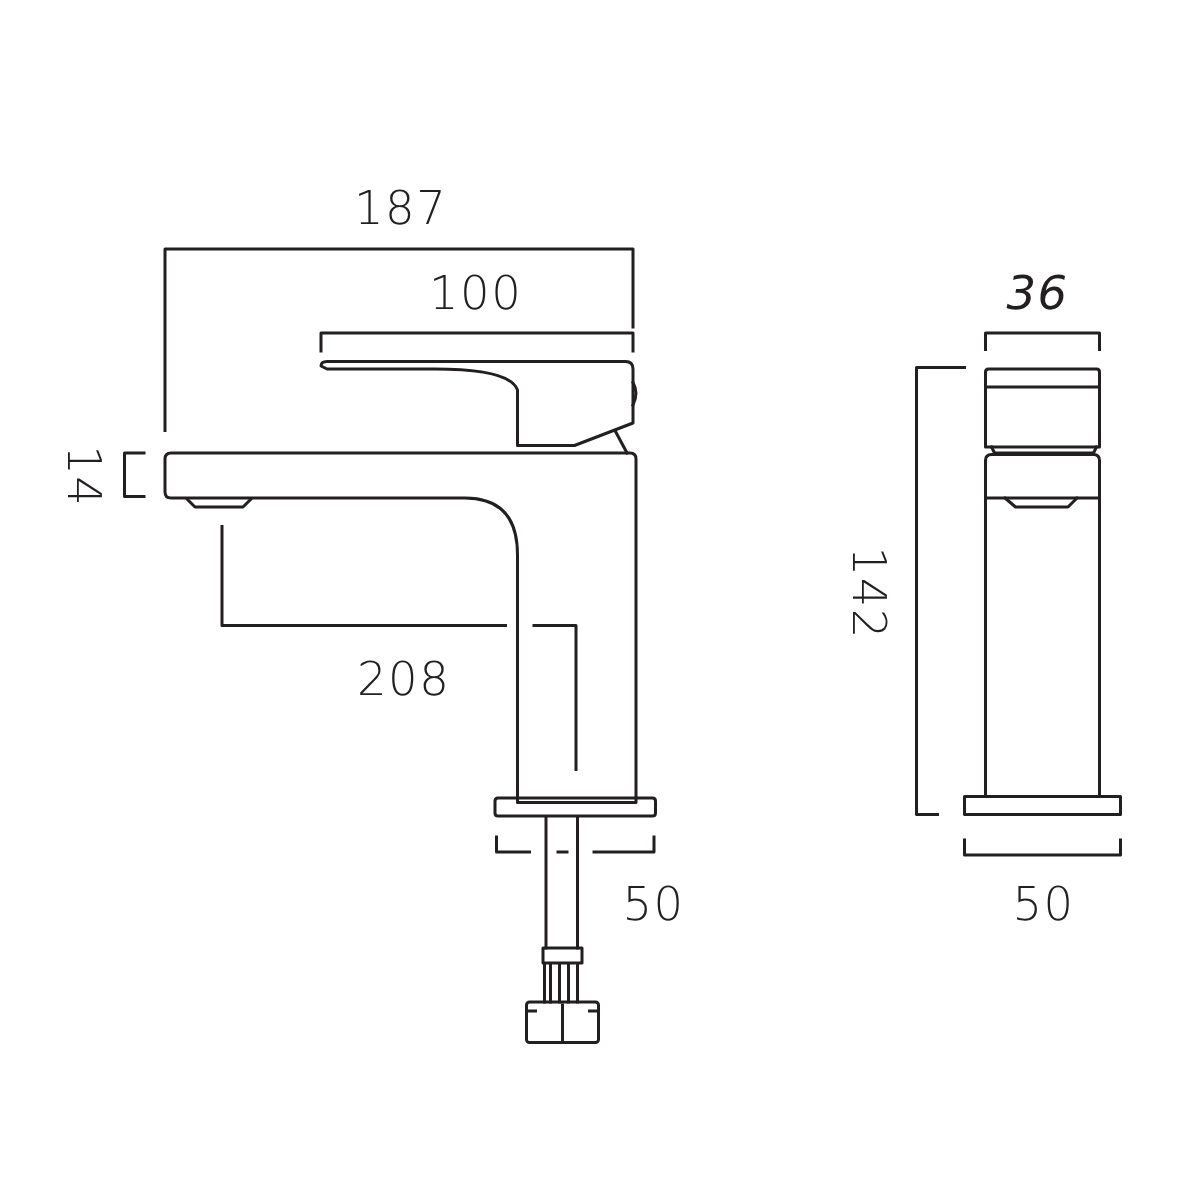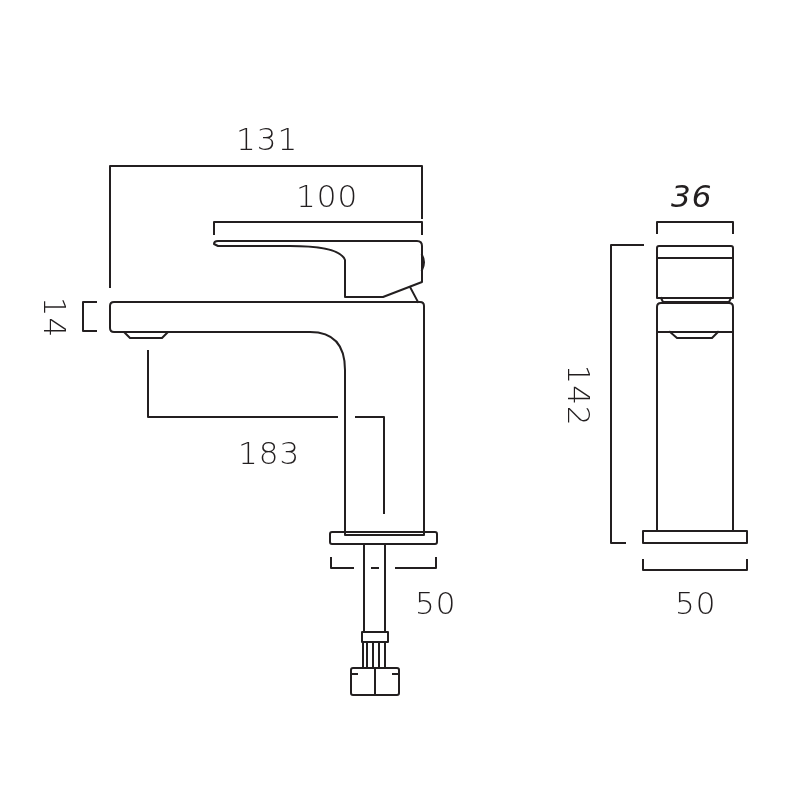--- a/index.html
+++ b/index.html
@@ -60,22 +60,22 @@
       <path class="ln" d="M661 303 H729 Q733 303 733 307 V531 H657 V307 Q657 303 661 303 Z"></path>
       <path class="ln" d="M657 332 H733"></path>
       <path class="ln" d="M670 332 L677 338 H712 L718 332"></path>
 
       <path class="ln" d="M643 531 H747 V543 H643 Z"></path>
 
       <path class="ln" d="M643 560 V570 H747 V560"></path>
     </g>
   </svg>
 
-  <div class="lbl" style="left:236px; top:124px;">131</div>
-  <div class="lbl" style="left:296px; top:181px;">100</div>
+  <div class="lbl" style="left:236px; top:124px;">187</div>
+  <div class="lbl" style="left:286px; top:181px;">100</div>
   <div class="lbl rot" style="left:34px; top:302px; transform: rotate(90deg);">14</div>
-  <div class="lbl" style="left:238px; top:438px;">183</div>
+  <div class="lbl" style="left:238px; top:438px;">208</div>
   <div class="lbl" style="left:415px; top:588px;">50</div>
 
   <div class="lbl" style="left:671px; top:181px;font-style:italic;">36</div>
   <div class="lbl rot" style="left:547px; top:380px; transform: rotate(90deg);">142</div>
   <div class="lbl" style="left:675px; top:588px;">50</div>
 </div>
 
 </body></html>

